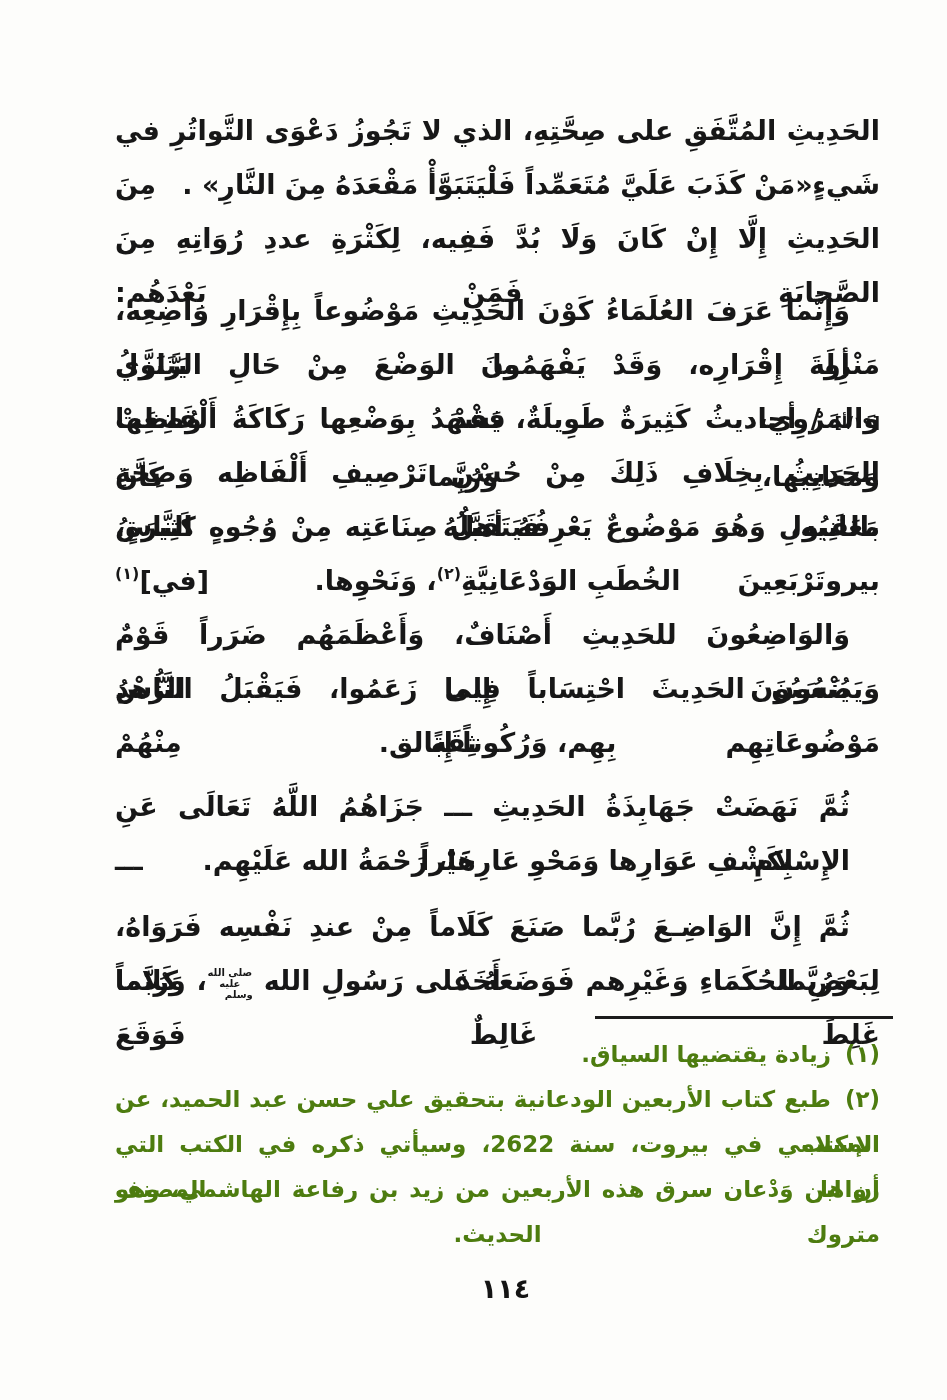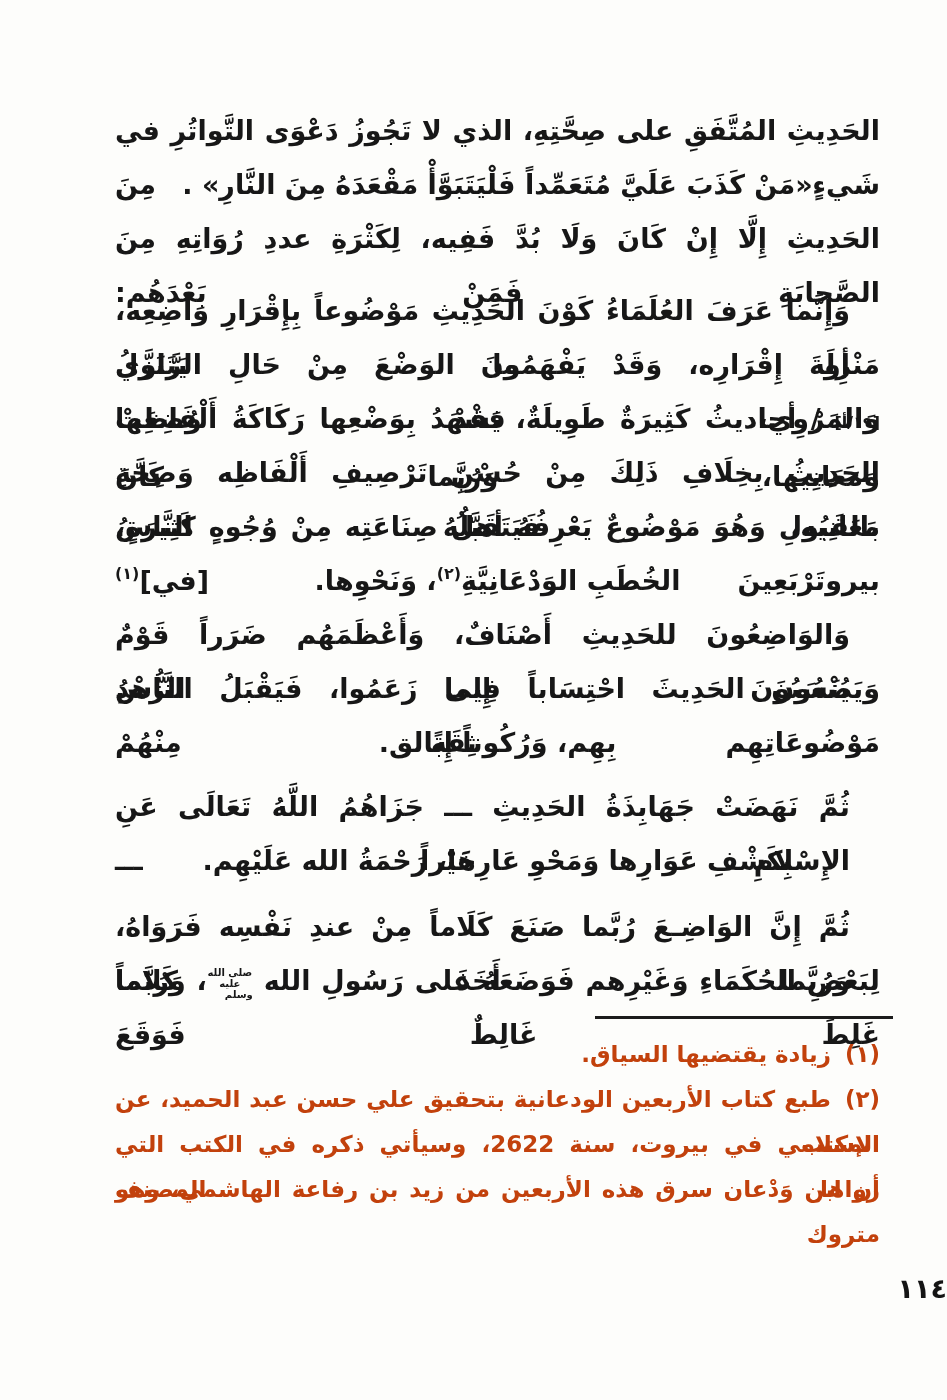--- a/index.html
+++ b/index.html
@@ -37,27 +37,27 @@
     white-space:normal;word-spacing:normal;
   }
   .fn-rule{
     position:absolute;top:1016px;right:54px;width:298px;height:3px;
     background:#1c1c1c;
   }
   .footnotes{
     position:absolute;top:1032px;right:67px;width:765px;
   }
   .fn-line{
-    height:45px;line-height:45px;font-size:23px;font-weight:700;color:#c2410c;
+    height:45px;line-height:45px;font-size:23px;font-weight:700;color:#4d7c0f;
   }
   .fn-num{margin-left:14px;}
   .fn-right{text-align:right;}
   .page-number{
     position:absolute;top:1268px;right:0;width:883px;height:42px;
-    line-height:42px;text-align:right;font-size:27px;font-weight:700;
+    line-height:42px;text-align:center;font-size:27px;font-weight:700;
     color:#141414;letter-spacing:4px;
   }
 </style>
 </head>
 <body>
 
 <div class="page">
 
   <section class="para" style="top:104px">
     <div class="line just">الحَدِيثِ المُتَّفَقِ على صِحَّتِهِ، الذي لا تَجُوزُ دَعْوَى التَّواتُرِ في شَيءٍ مِنَ</div>
@@ -102,17 +102,18 @@
 
   <section class="footnotes">
     <div class="fn-line fn-right">
       <span class="fn-num">(١)</span><span>زيادة يقتضيها السياق.</span>
     </div>
     <div class="fn-line just">
       <span class="fn-num">(٢)</span><span>طبع كتاب الأربعين الودعانية بتحقيق علي حسن عبد الحميد، عن المكتب</span>
     </div>
     <div class="fn-line just">الإسلامي في بيروت، سنة 2622، وسيأتي ذكره في الكتب التي رواها المصنف</div>
     <div class="fn-line just">أن ابن وَدْعان سرق هذه الأربعين من زيد بن رفاعة الهاشمي، وهو متروك</div>
+    <div class="fn-line center">الحديث.</div>
   </section>
 
   <div class="page-number">١١٤</div>
 
 </div>
 
 </body></html>

